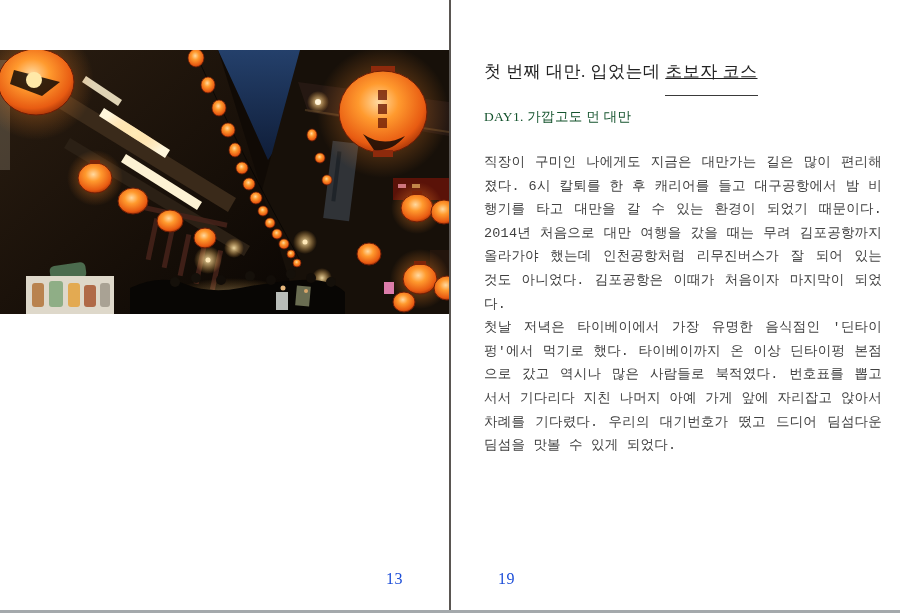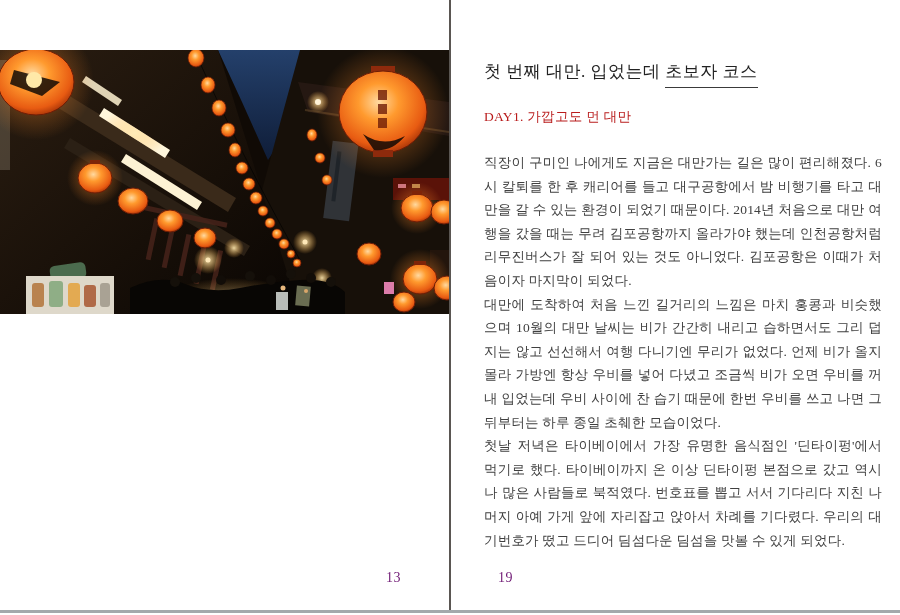--- a/index.html
+++ b/index.html
@@ -10,52 +10,52 @@
   }
 
   
   .photo{
     position:absolute;left:0;top:50px;width:449px;height:264px;
     background:#0d0906;overflow:hidden;
   }
   .photo svg{display:block;width:100%;height:100%;}
 
   .pagenum{
-    position:absolute;top:570px;font-size:14px;color:#701a75;letter-spacing:.5px;
+    position:absolute;top:570px;font-size:16px;color:#1d4ed8;letter-spacing:.5px;
   }
   .pagenum.left{left:386px;}
   .pagenum.right{left:498px;}
 
   
   .divider{
     position:absolute;left:449px;top:0;width:2px;height:611px;background:#5a5652;
   }
   .bottom-edge{
     position:absolute;left:0;top:610px;width:900px;height:3px;background:#a4a9ac;
   }
 
   
   .right-page{
     position:absolute;left:484px;top:0;width:398px;height:615px;color:#3e3e3e;
   }
   .title{
     position:absolute;left:0;top:60px;width:100%;
     font-size:17px;color:#222222;letter-spacing:.5px;white-space:nowrap;
   }
-  .title .u{border-bottom:1.5px solid #3a3a3a;padding-bottom:6px;}
+  .title .u{border-bottom:1.5px solid #3a3a3a;padding-bottom:14px;text-decoration:underline;}
   .subtitle{
     position:absolute;left:0;top:108px;width:100%;
-    font-size:13.5px;color:#b91c1c;letter-spacing:.3px;
+    font-size:13.5px;color:#14532d;letter-spacing:.3px;
   }
   .bodytext{
     position:absolute;left:0;top:151px;width:398px;
     font-size:13.5px;line-height:23.6px;color:#404040;
     text-align:justify;letter-spacing:.2px;
   }
-  .bodytext p{margin:0;text-indent:0;}
+  .bodytext p{margin:0;text-indent:0;font-family:Liberation Mono, monospace;}
 </style>
 </head>
 <body>
 
 <div class="photo" role="img" aria-label="Night alley in Jiufen, Taiwan: old tea-house street crowded with people, strings of glowing orange paper lanterns, lit eaves and a dark blue evening sky">
   <svg viewBox="0 0 449 264" preserveAspectRatio="none">
     <defs>
       <radialGradient id="lan" cx="45%" cy="38%" r="65%">
         <stop offset="0%" stop-color="#ffd9a0"></stop>
         <stop offset="35%" stop-color="#ff9a2e"></stop>
@@ -232,18 +232,17 @@
 <div class="divider"></div>
 <div class="bottom-edge"></div>
 
 <div class="right-page">
   <div class="title"><span>첫 번째 대만. 입었는데 </span><span class="u">초보자 코스</span></div>
 
   <div class="subtitle">DAY1. 가깝고도 먼 대만</div>
 
   <div class="bodytext">
     <p>직장이 구미인 나에게도 지금은 대만가는 길은 많이 편리해졌다. 6시 칼퇴를 한 후 캐리어를 들고 대구공항에서 밤 비행기를 타고 대만을 갈 수 있는 환경이 되었기 때문이다. 2014년 처음으로 대만 여행을 갔을 때는 무려 김포공항까지 올라가야 했는데 인천공항처럼 리무진버스가 잘 되어 있는 것도 아니었다. 김포공항은 이때가 처음이자 마지막이 되었다.</p>
-    <p>대만에 도착하여 처음 느낀 길거리의 느낌은 마치 홍콩과 비슷했으며 10월의 대만 날씨는 비가 간간히 내리고 습하면서도 그리 덥지는 않고 선선해서 여행 다니기엔 무리가 없었다. 언제 비가 올지 몰라 가방엔 항상 우비를 넣어 다녔고 조금씩 비가 오면 우비를 꺼내 입었는데 우비 사이에 찬 습기 때문에 한번 우비를 쓰고 나면 그 뒤부터는 하루 종일 초췌한 모습이었다.</p>
     <p>첫날 저녁은 타이베이에서 가장 유명한 음식점인 '딘타이펑'에서 먹기로 했다. 타이베이까지 온 이상 딘타이펑 본점으로 갔고 역시나 많은 사람들로 북적였다. 번호표를 뽑고 서서 기다리다 지친 나머지 아예 가게 앞에 자리잡고 앉아서 차례를 기다렸다. 우리의 대기번호가 떴고 드디어 딤섬다운 딤섬을 맛볼 수 있게 되었다.</p>
   </div>
 </div>
 
 <div class="pagenum right">19</div>
 
 </body></html>

